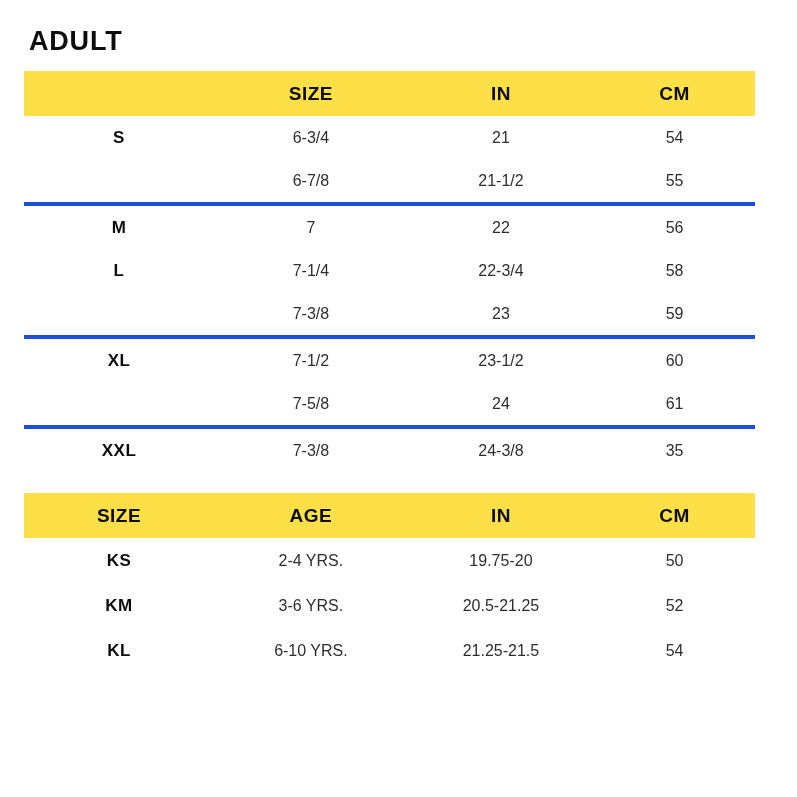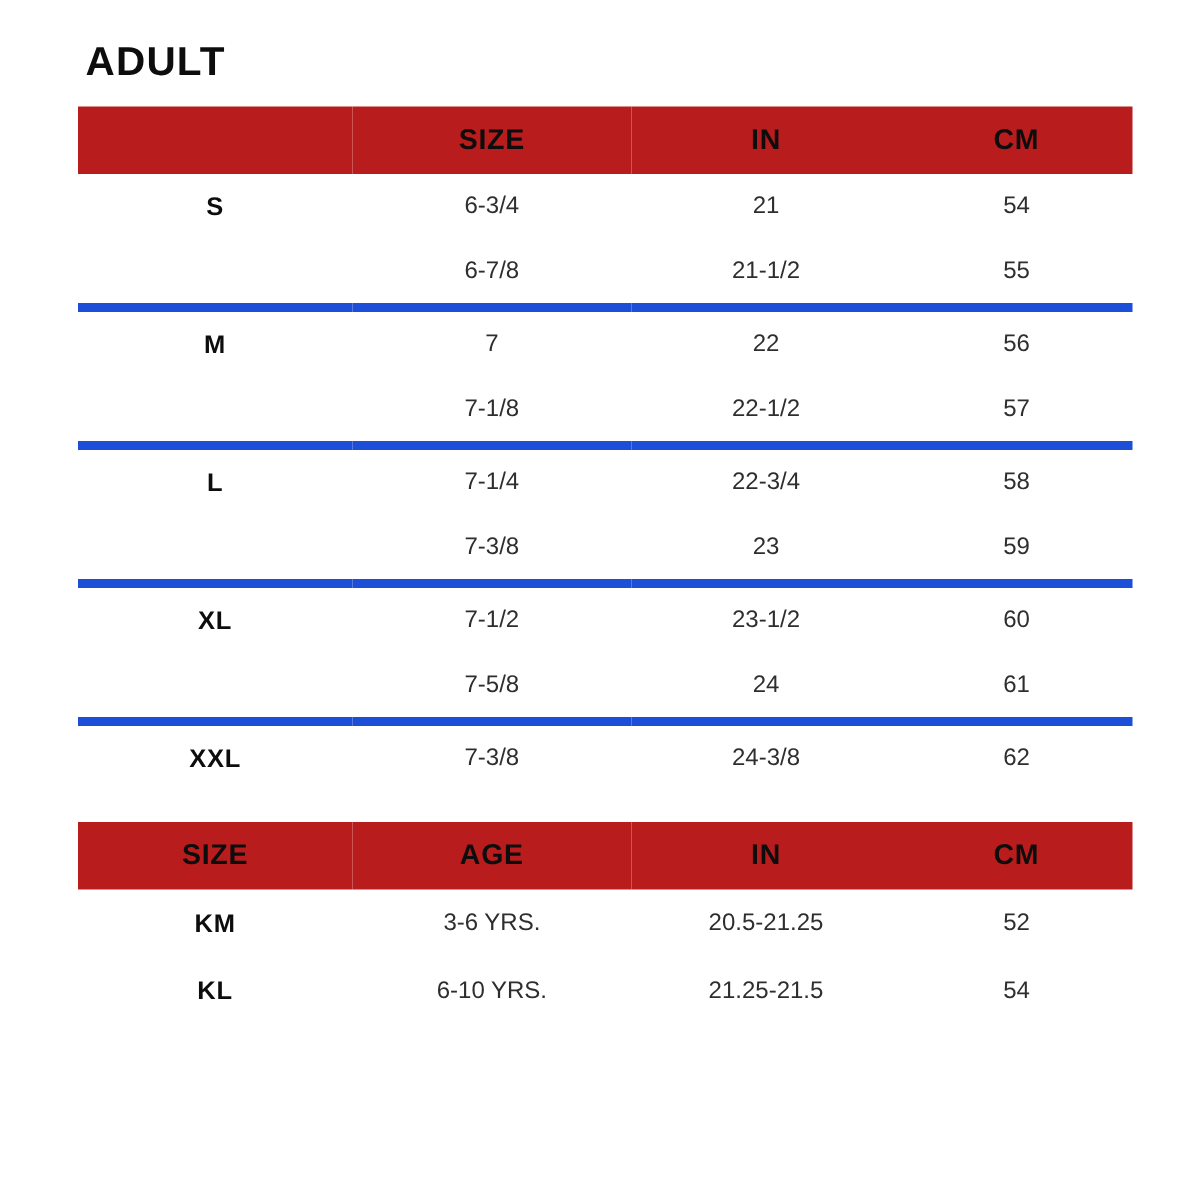--- a/index.html
+++ b/index.html
@@ -2,42 +2,42 @@
 <html><head>
 <meta charset="utf-8">
 <style>
   html, body { margin: 0; padding: 0; background: #ffffff; }
   .page {
     width: 797px;
     height: 797px;
     box-sizing: border-box;
     background: #ffffff;
     font-family: "Liberation Sans", sans-serif;
-    padding: 26px 42px 0 52px;
+    padding: 26px 42px 0 24px;
     position: relative;
     overflow: hidden;
   }
   .section-title {
     font-size: 27px;
     font-weight: 700;
     letter-spacing: 0.8px;
     color: #0d0d0d;
     margin: 0 0 14px 5px;
   }
   table {
     width: 100%;
     border-collapse: collapse;
     table-layout: fixed;
   }
   col.c1 { width: 26%; }
   col.c2 { width: 26.5%; }
   col.c3 { width: 25.5%; }
   col.c4 { width: 22%; }
   thead th {
-    background: #b91c1c;
+    background: #fde047;
     height: 43px;
     font-size: 19px;
     font-weight: 700;
     letter-spacing: 0.5px;
     color: #0d0d0d;
     text-align: center;
     vertical-align: middle;
   }
   tbody td {
     height: 41px;
@@ -47,21 +47,21 @@
     font-weight: 400;
     color: #2e2e2e;
   }
   td.row-label {
     font-size: 17px;
     font-weight: 700;
     letter-spacing: 0.5px;
     color: #0d0d0d;
   }
   .adult-table tr.group-end td {
-    border-bottom: 6px solid #1d4ed8;
+    border-bottom: 4px solid #1d4ed8;
   }
   .kids-section { margin-top: 21px; }
   .kids-table tbody td { height: 43px; }
 </style>
 </head>
 <body>
 
 <div class="page">
 
   <h2 class="section-title">ADULT</h2>
@@ -93,26 +93,20 @@
         <td>6-7/8</td>
         <td>21-1/2</td>
         <td>55</td>
       </tr>
       <tr>
         <td class="row-label">M</td>
         <td>7</td>
         <td>22</td>
         <td>56</td>
       </tr>
-      <tr class="group-end">
-        <td class="row-label"></td>
-        <td>7-1/8</td>
-        <td>22-1/2</td>
-        <td>57</td>
-      </tr>
       <tr>
         <td class="row-label">L</td>
         <td>7-1/4</td>
         <td>22-3/4</td>
         <td>58</td>
       </tr>
       <tr class="group-end">
         <td class="row-label"></td>
         <td>7-3/8</td>
         <td>23</td>
@@ -127,21 +121,21 @@
       <tr class="group-end">
         <td class="row-label"></td>
         <td>7-5/8</td>
         <td>24</td>
         <td>61</td>
       </tr>
       <tr>
         <td class="row-label">XXL</td>
         <td>7-3/8</td>
         <td>24-3/8</td>
-        <td>62</td>
+        <td>35</td>
       </tr>
     </tbody>
   </table>
 
   <div class="kids-section">
 
     <table class="kids-table">
       <colgroup>
           <col class="c1">
           <col class="c2">
@@ -151,20 +145,26 @@
       <thead>
         <tr>
           <th>SIZE</th>
           <th>AGE</th>
           <th>IN</th>
           <th>CM</th>
         </tr>
       </thead>
       <tbody>
         <tr>
+          <td class="row-label">KS</td>
+          <td>2-4 YRS.</td>
+          <td>19.75-20</td>
+          <td>50</td>
+        </tr>
+        <tr>
           <td class="row-label">KM</td>
           <td>3-6 YRS.</td>
           <td>20.5-21.25</td>
           <td>52</td>
         </tr>
         <tr>
           <td class="row-label">KL</td>
           <td>6-10 YRS.</td>
           <td>21.25-21.5</td>
           <td>54</td>

